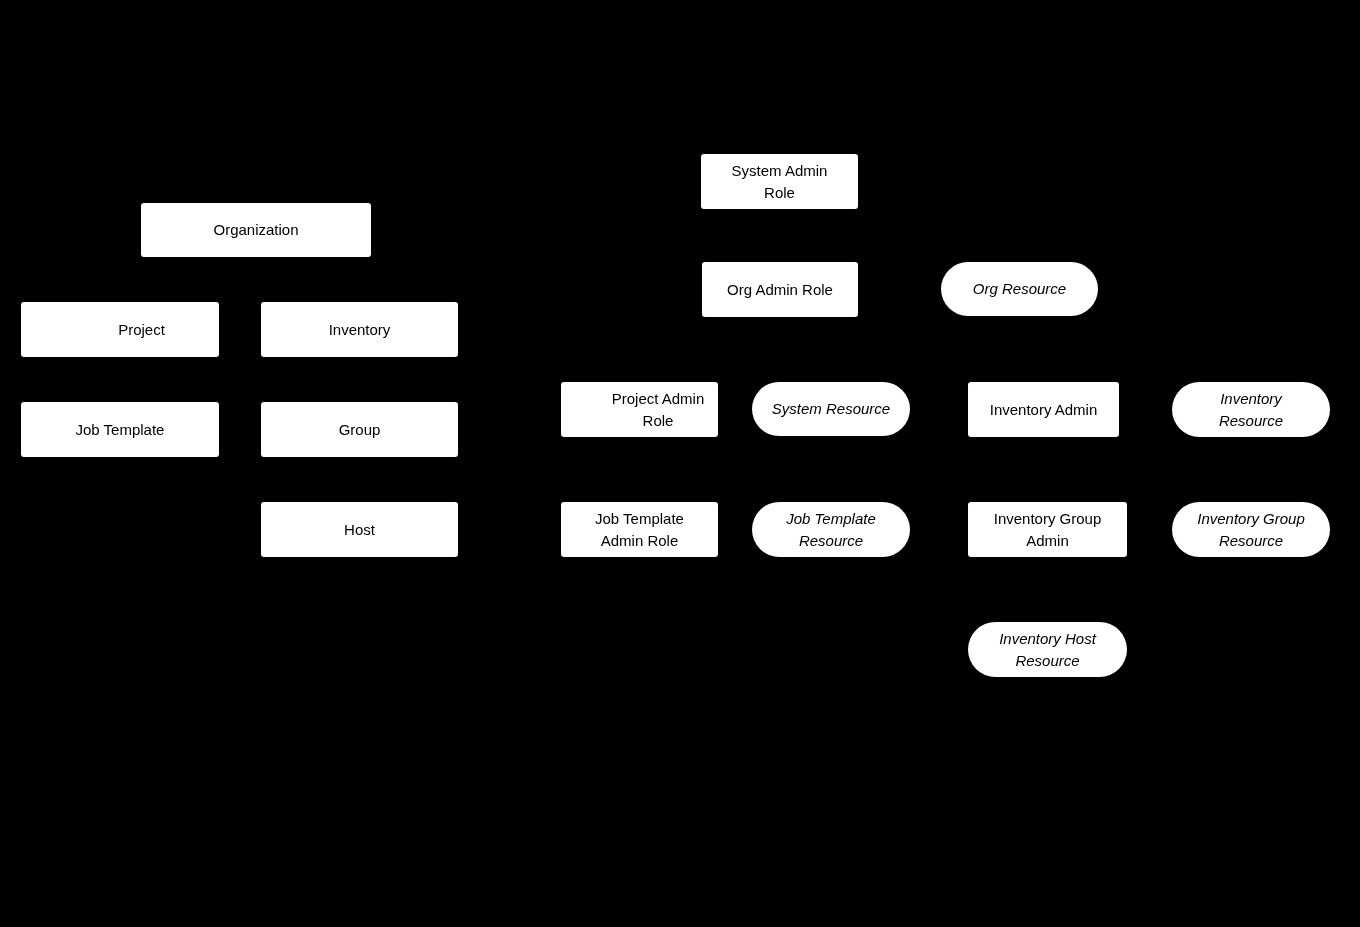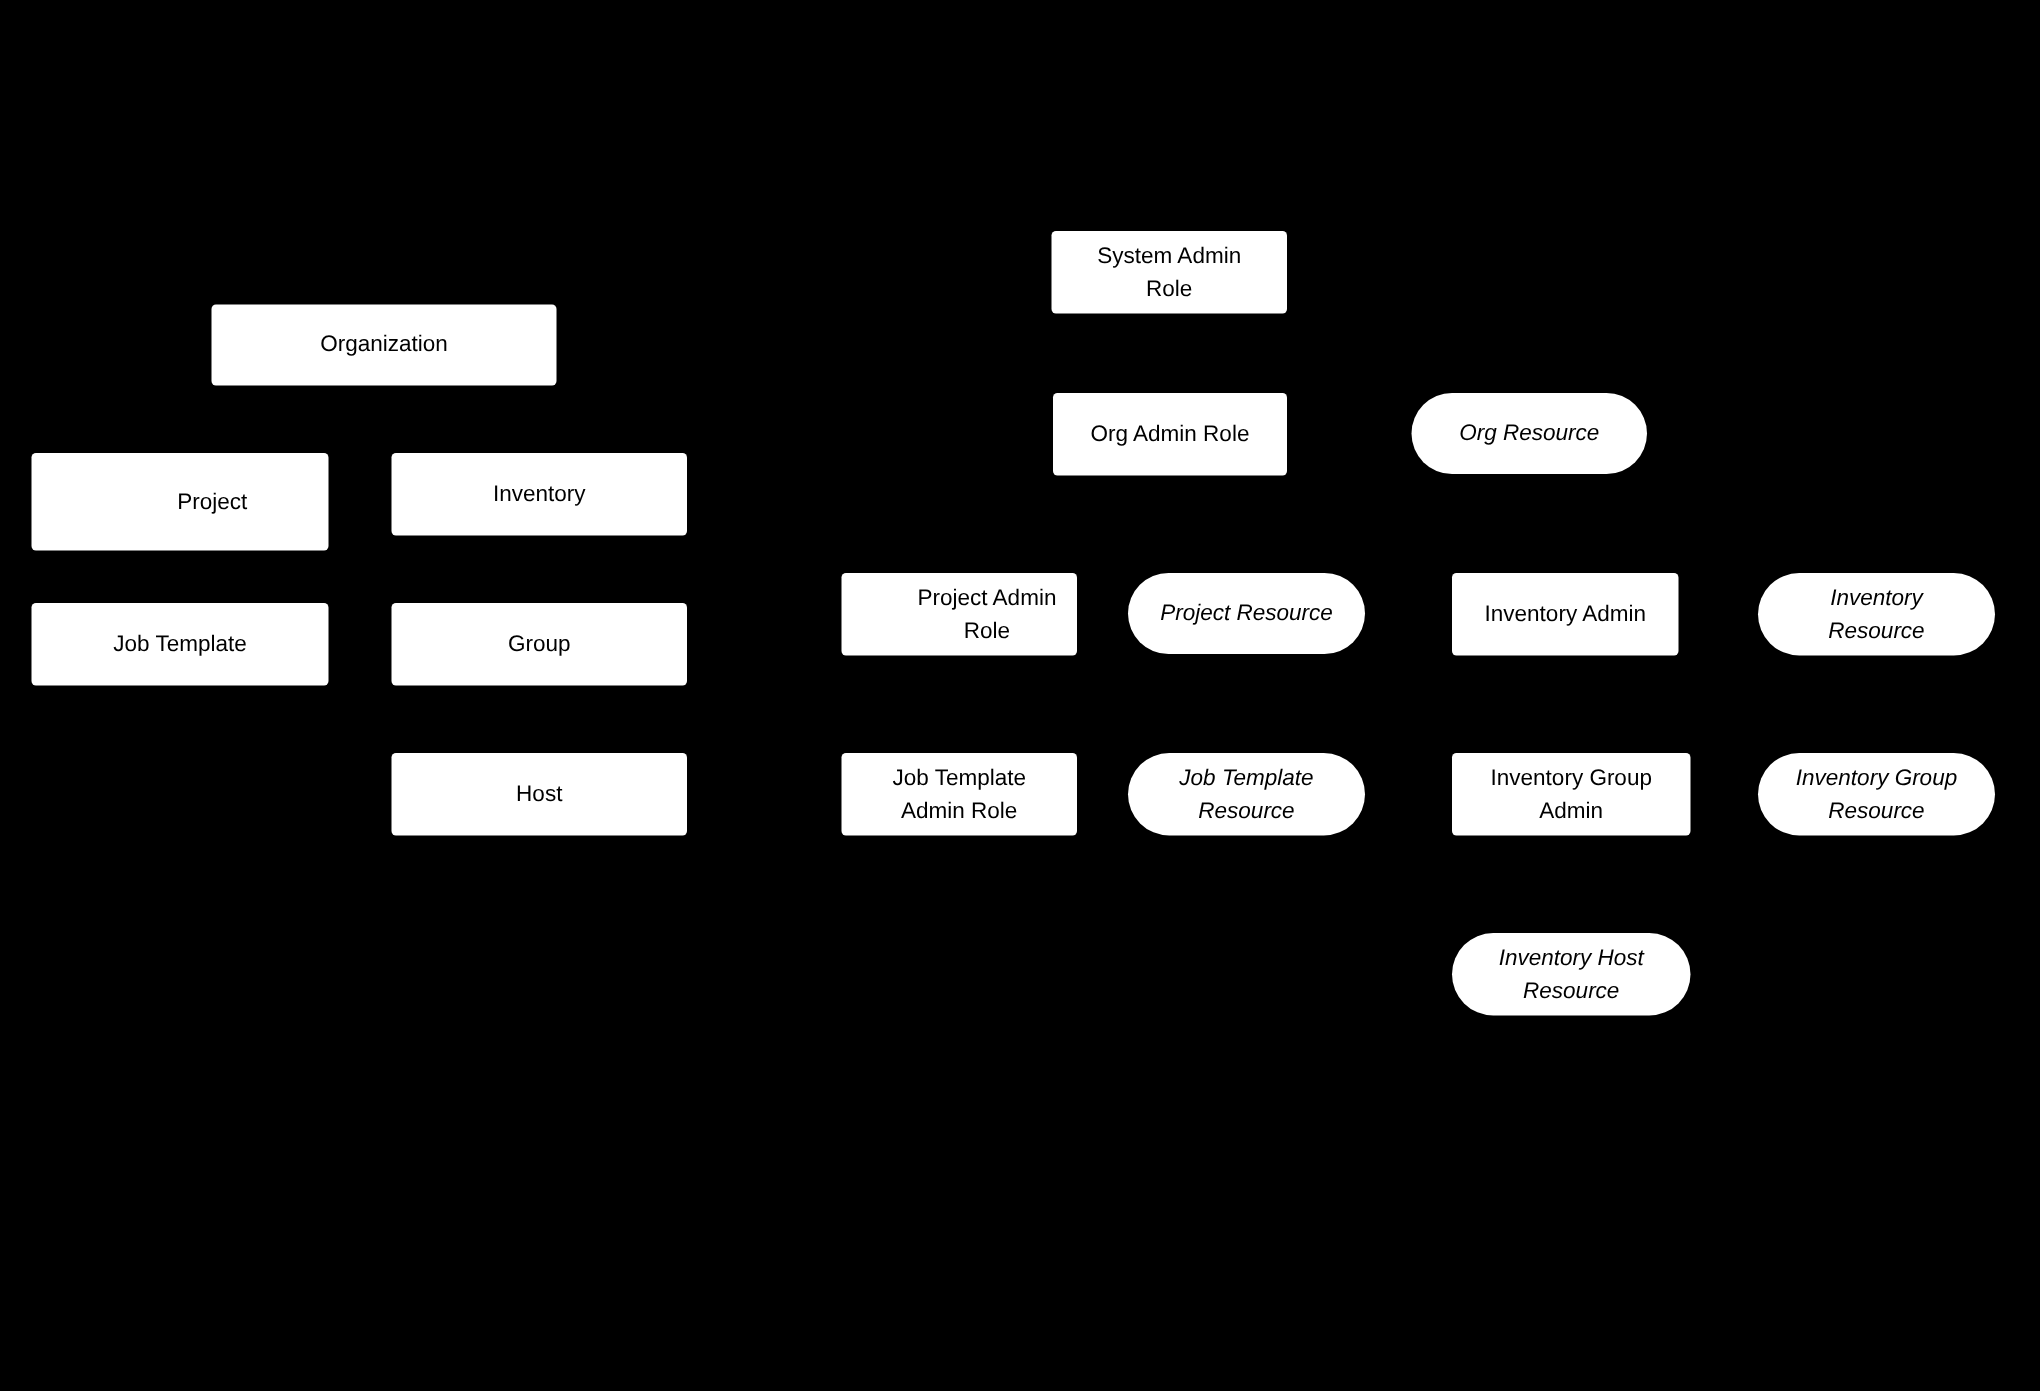--- a/index.html
+++ b/index.html
@@ -36,41 +36,41 @@
     font-style: italic;
   }
 </style>
 </head>
 <body>
 
 <div class="canvas">
 
   <div class="node rect" style="left:141px; top:203px; width:230px; height:54px;">Organization</div>
 
-  <div class="node rect" style="left:21px; top:302px; width:198px; height:65px;padding-left:43px;">Project</div>
+  <div class="node rect" style="left:21px; top:302px; width:198px; height:55px;padding-left:43px;">Project</div>
 
   <div class="node rect" style="left:261px; top:302px; width:197px; height:55px;">Inventory</div>
 
   <div class="node rect" style="left:21px; top:402px; width:198px; height:55px;">Job Template</div>
 
   <div class="node rect" style="left:261px; top:402px; width:197px; height:55px;">Group</div>
 
   <div class="node rect" style="left:261px; top:502px; width:197px; height:55px;">Host</div>
 
   <div class="node rect" style="left:701px; top:142px; width:157px; height:55px;margin-top:12px;">System Admin
 Role</div>
 
   <div class="node rect" style="left:702px; top:262px; width:156px; height:55px;">Org Admin Role</div>
 
   <div class="node pill" style="left:941px; top:262px; width:157px; height:54px;">Org Resource</div>
 
   <div class="node rect" style="left:561px; top:382px; width:157px; height:55px;padding-left:37px;">Project Admin
 Role</div>
 
-  <div class="node pill" style="left:752px; top:382px; width:158px; height:54px;">Project Resource</div>
+  <div class="node pill" style="left:752px; top:382px; width:158px; height:54px;">System Resource</div>
 
   <div class="node rect" style="left:968px; top:382px; width:151px; height:55px;">Inventory Admin</div>
 
   <div class="node pill" style="left:1172px; top:382px; width:158px; height:55px;">Inventory
 Resource</div>
 
   <div class="node rect" style="left:561px; top:502px; width:157px; height:55px;">Job Template
 Admin Role</div>
 
   <div class="node pill" style="left:752px; top:502px; width:158px; height:55px;">Job Template

